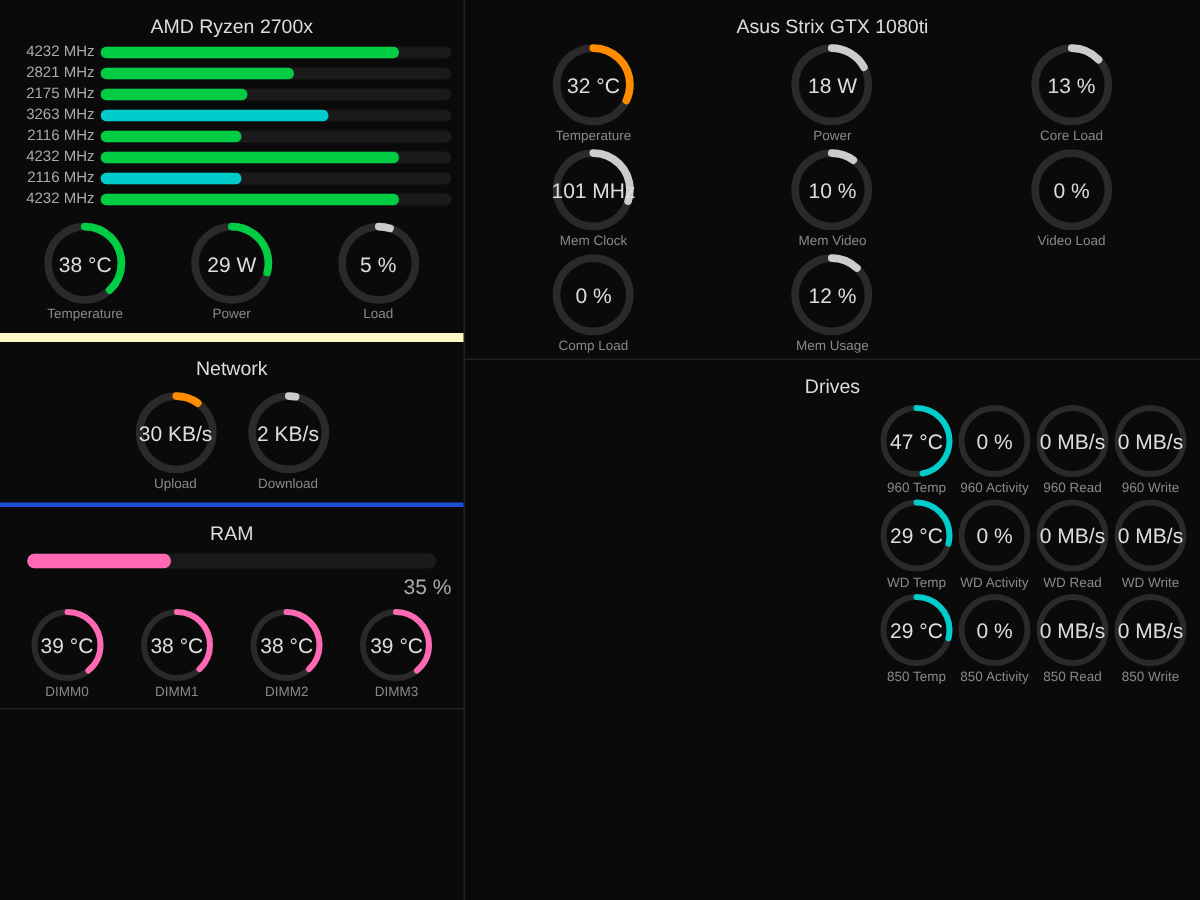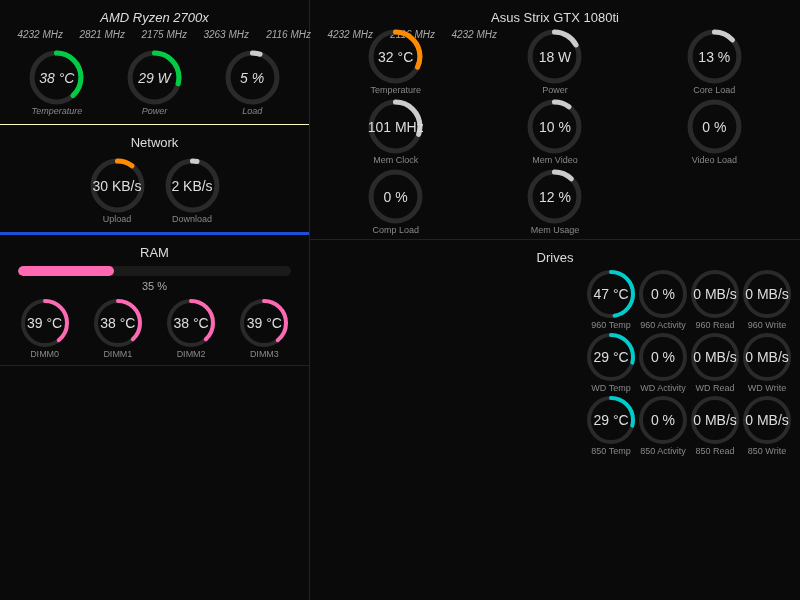--- a/index.html
+++ b/index.html
@@ -32,27 +32,26 @@
     .section-title {
       text-align: center;
       font-size: 13px;
       color: #ddd;
       padding: 6px 0 4px;
     }
 
     
     .cpu-section {
       padding: 4px 8px;
-      border-bottom: 1px solid #fef9c3;
-      font-style: italic;
+      border-bottom: 6px solid #fef9c3;
     }
 
     .cpu-bars {
       display: flex;
-      flex-direction: row;
+      flex-direction: column;
       gap: 3px;
       margin-bottom: 6px;
     }
 
     .cpu-bar-row {
       display: flex;
       align-items: center;
       gap: 4px;
     }
 
@@ -115,22 +114,22 @@
       overflow: hidden;
     }
 
     .ram-bar-fill {
       height: 100%;
       background: #ff69b4;
       border-radius: 5px;
     }
 
     .ram-percent {
-      text-align: center;
-      font-size: 11px;
+      text-align: right;
+      font-size: 14px;
       color: #aaa;
       padding: 2px 0;
     }
 
     .dimm-row {
       display: flex;
       justify-content: space-around;
       padding: 4px 0 2px;
     }
 

